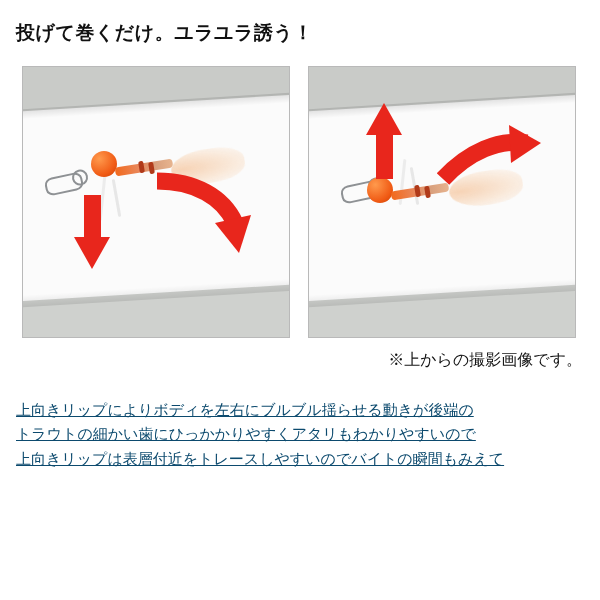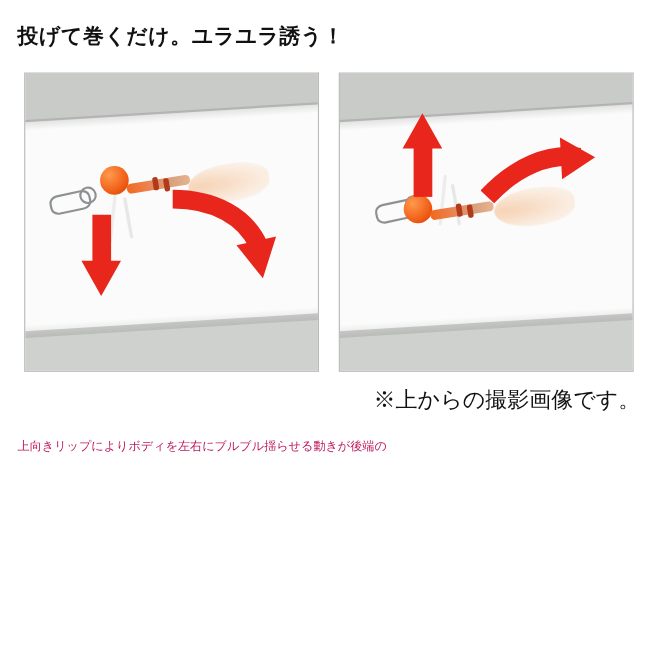--- a/index.html
+++ b/index.html
@@ -169,33 +169,34 @@
   .arrow {
     position: absolute;
     color: #e8261c;
   }
   .arrow svg { display: block; }
 
   .caption {
     position: absolute;
     right: 18px;
     top: 350px;
-    font-size: 20px;
+    font-size: 16px;
     color: #111;
     white-space: nowrap;
   }
 
   .body-text {
     position: absolute;
     left: 16px;
     top: 398px;
     width: 568px;
-    font-size: 11px;
+    font-size: 15px;
     line-height: 1.63;
-    color: #be185d;
+    color: #0c4a6e;
+    text-decoration: underline;
   }
   .body-text p {
     margin: 0;
     white-space: nowrap;
   }
 </style>
 </head>
 <body>
 
 <div class="page">
@@ -268,15 +269,17 @@
           </svg>
         </div>
       </div>
     </div>
   </div>
 
   <div class="caption">※上からの撮影画像です。</div>
 
   <div class="body-text">
     <p>上向きリップによりボディを左右にブルブル揺らせる動きが後端の</p>
+    <p>トラウトの細かい歯にひっかかりやすくアタリもわかりやすいので</p>
+    <p>上向きリップは表層付近をトレースしやすいのでバイトの瞬間もみえて</p>
   </div>
 
 </div>
 
 </body></html>

